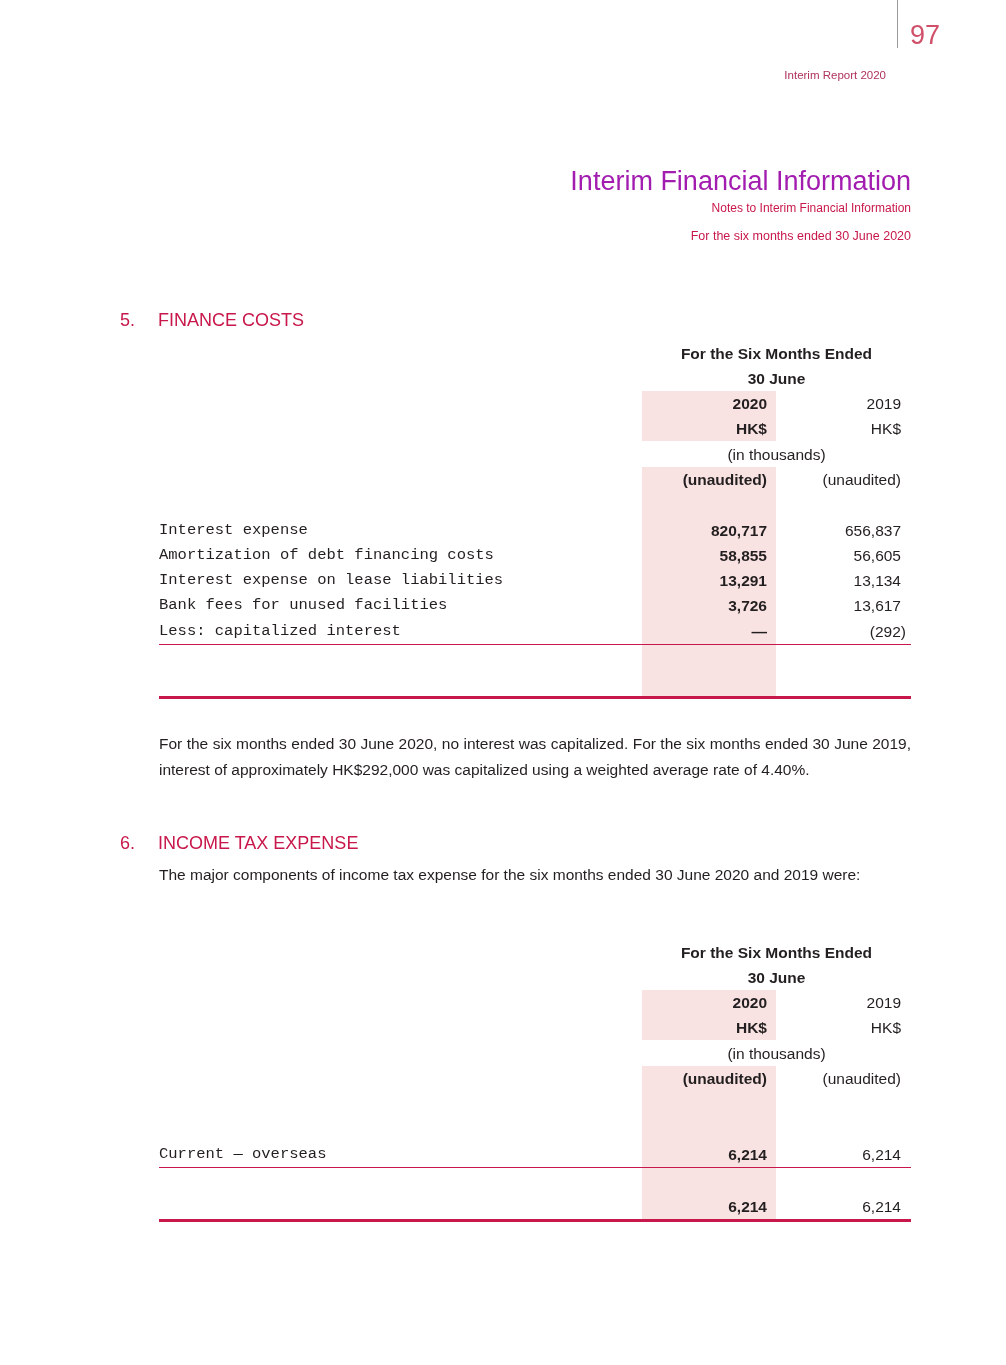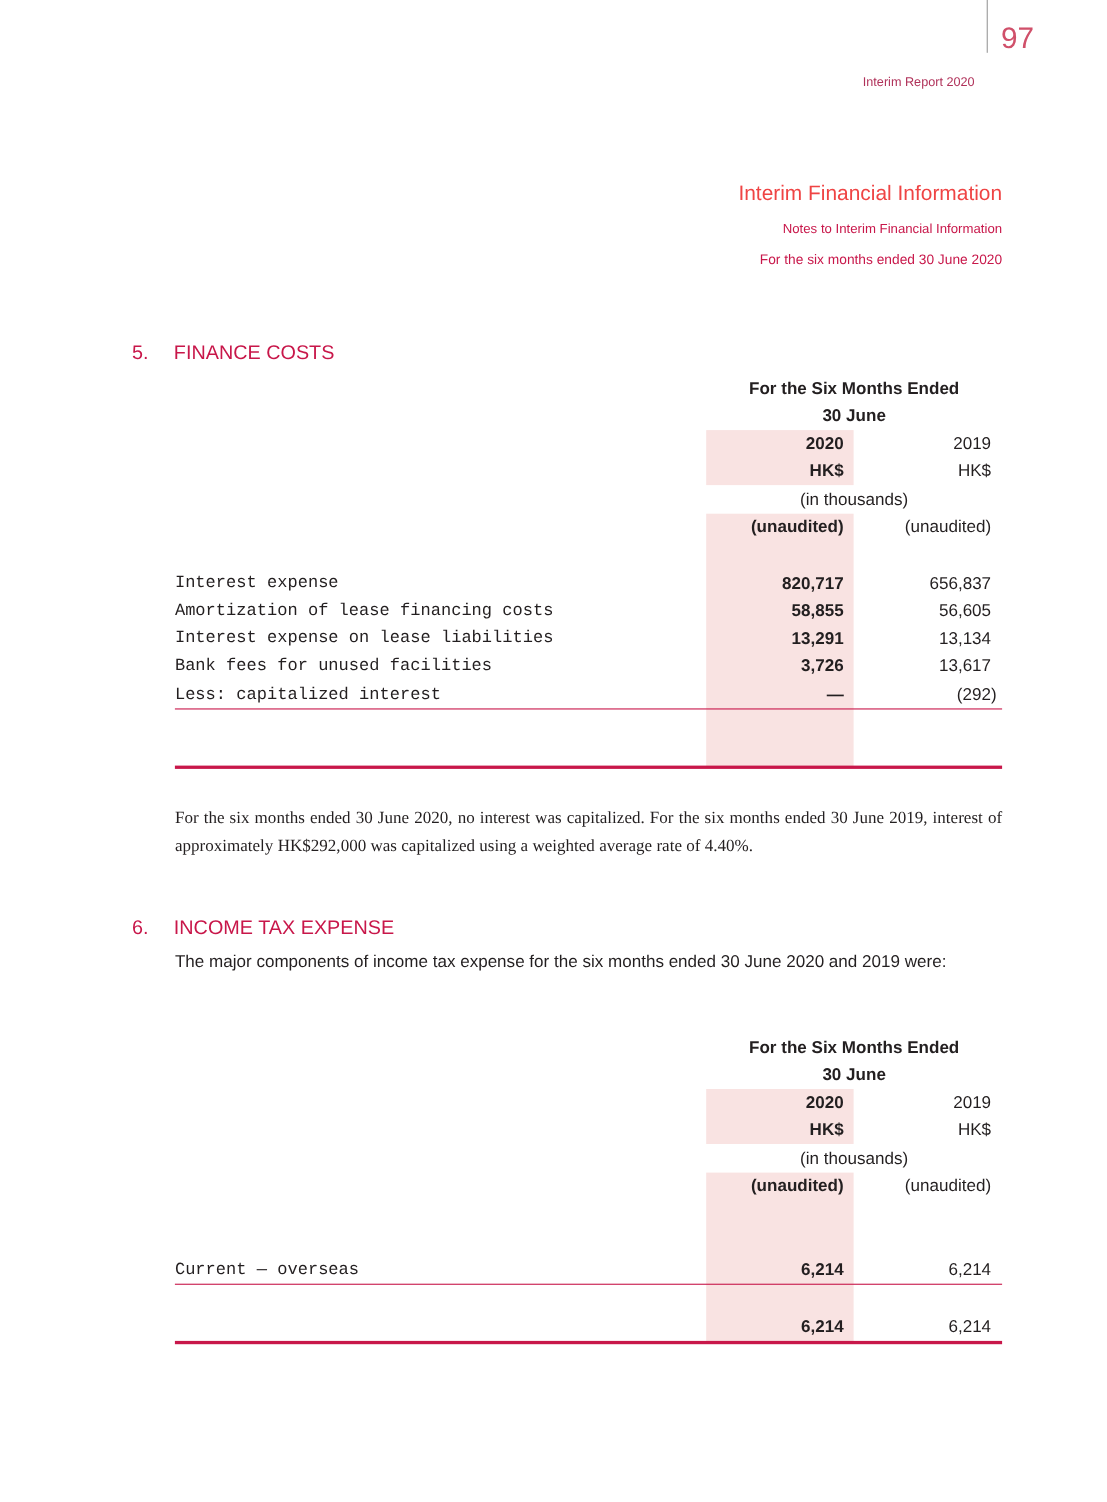--- a/index.html
+++ b/index.html
@@ -13,21 +13,21 @@
     font-size: 11.5px; color: #b0325a; margin-top: 33px;
   }
   .page-divider {
     position: absolute; left: 897px; top: 0; width: 1px; height: 48px; background: #9a9a9a;
   }
   .page-number {
     position: absolute; left: 910px; top: 20px;
     font-size: 27px; color: #d0506a; font-weight: 300;
   }
   .title-block { position: absolute; right: 95px; text-align: right; }
-  .title-main { top: 166px; font-size: 19px; color: #ef4444; margin-left: 40px; }
+  .title-main { top: 166px; font-size: 27px; color: #a21caf; margin-left: 40px; }
   .title-sub { top: 201px; font-size: 12px; color: #c8174a; }
   .title-period { top: 229px; font-size: 12.5px; color: #c8174a; }
 
   .section-heading {
     position: absolute; left: 120px; font-size: 18px; color: #c8174a;
   }
   .section-heading .num { display: inline-block; width: 38px; }
 
   .fin-table {
     position: absolute; left: 159px; width: 752px;
@@ -90,21 +90,21 @@
     <span class="c20">(unaudited)</span>
     <span class="c19">(unaudited)</span>
   </div>
 
   <div class="row" style="top:177px;">
     <span class="lbl">Interest expense</span>
     <span class="c20">820,717</span>
     <span class="c19">656,837</span>
   </div>
   <div class="row" style="top:202px;">
-    <span class="lbl">Amortization of lease financing costs</span>
+    <span class="lbl">Amortization of debt financing costs</span>
     <span class="c20">58,855</span>
     <span class="c19">56,605</span>
   </div>
   <div class="row" style="top:227px;">
     <span class="lbl">Interest expense on lease liabilities</span>
     <span class="c20">13,291</span>
     <span class="c19">13,134</span>
   </div>
   <div class="row" style="top:252px;">
     <span class="lbl">Bank fees for unused facilities</span>
@@ -113,21 +113,21 @@
   </div>
   <div class="row" style="top:278px;">
     <span class="lbl">Less: capitalized interest</span>
     <span class="c20">—</span>
     <span class="c19" style="right:5px;">(292)</span>
   </div>
   <div class="thin-rule" style="top:303px;"></div>
   <div class="thick-rule" style="top:355px;"></div>
 </div>
 
-<div class="para" style="top:731px;font-family:Liberation Serif, serif;">For the six months ended 30 June 2020, no interest was capitalized. For the six months ended 30 June 2019, interest of approximately HK$292,000 was capitalized using a weighted average rate of 4.40%.</div>
+<div class="para" style="top:731px;">For the six months ended 30 June 2020, no interest was capitalized. For the six months ended 30 June 2019, interest of approximately HK$292,000 was capitalized using a weighted average rate of 4.40%.</div>
 
 <div class="section-heading" style="top:833px;">
   <span class="num">6.</span><span>INCOME TAX EXPENSE</span>
 </div>
 <div class="para" style="top:862px;">The major components of income tax expense for the six months ended 30 June 2020 and 2019 were:</div>
 
 <div class="fin-table" style="top:940px; height:285px;">
   <div class="shade" style="left:483px; top:50px; height:50px;"></div>
   <div class="shade" style="left:483px; top:126px; height:155px;"></div>
 

